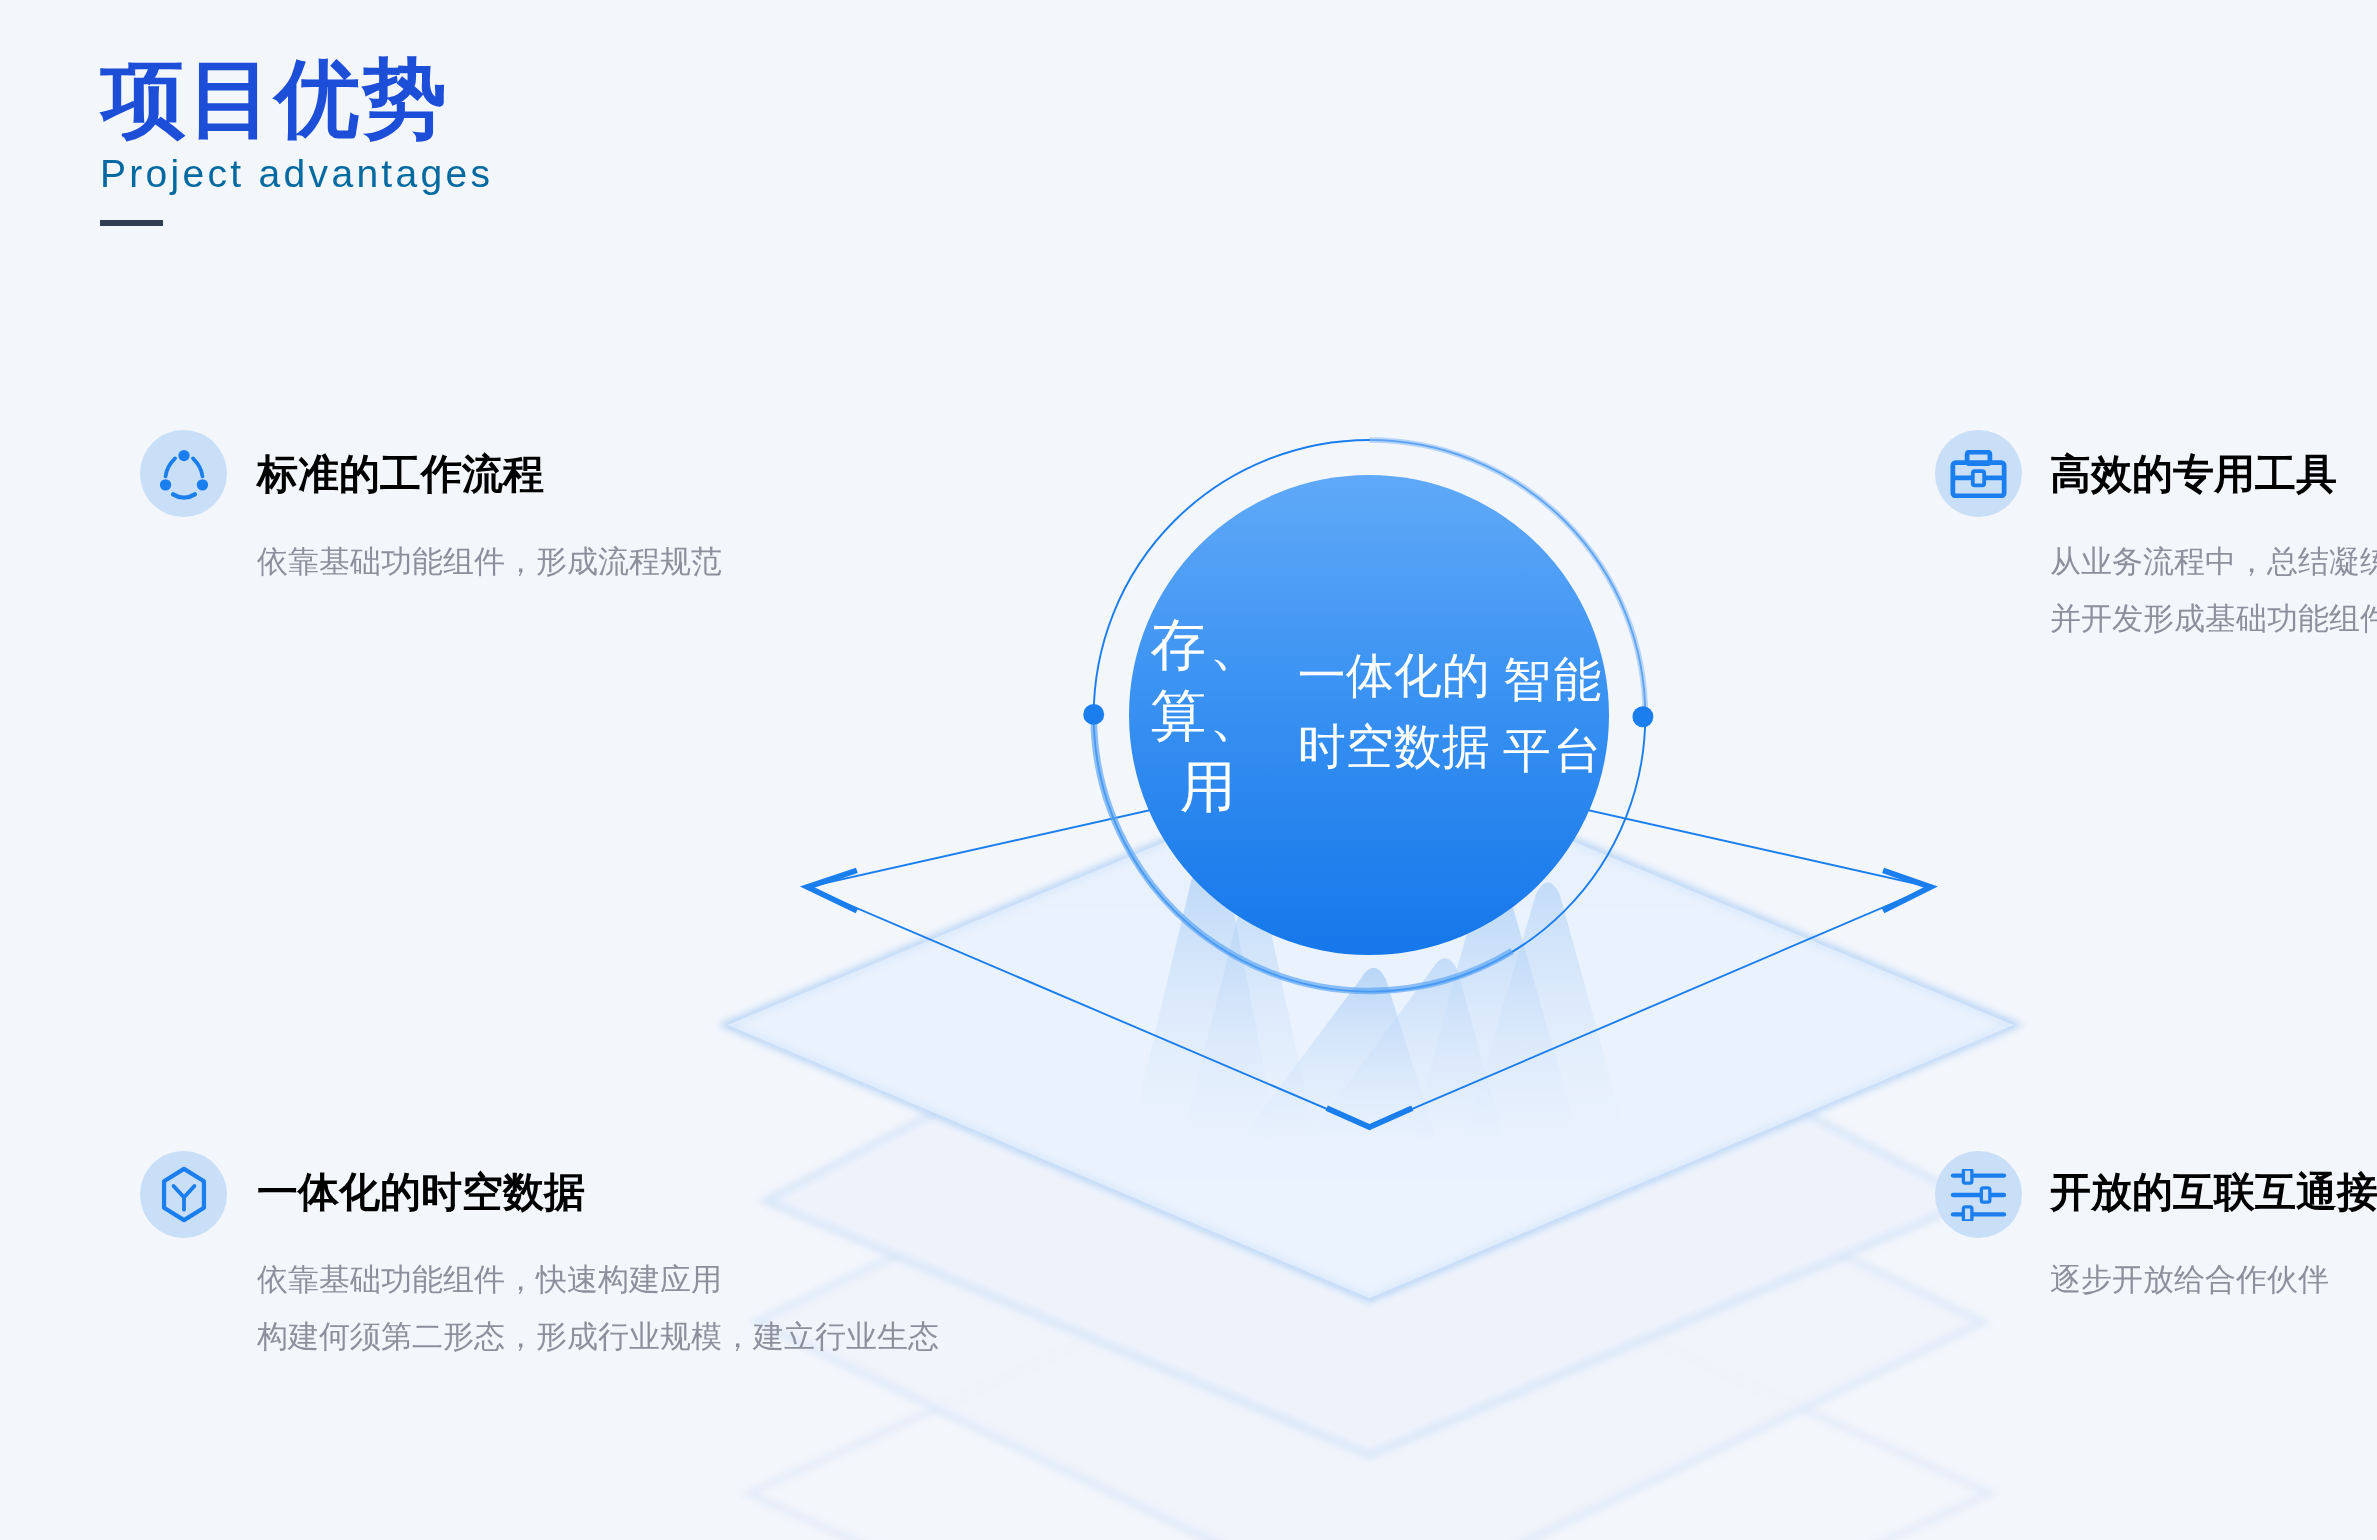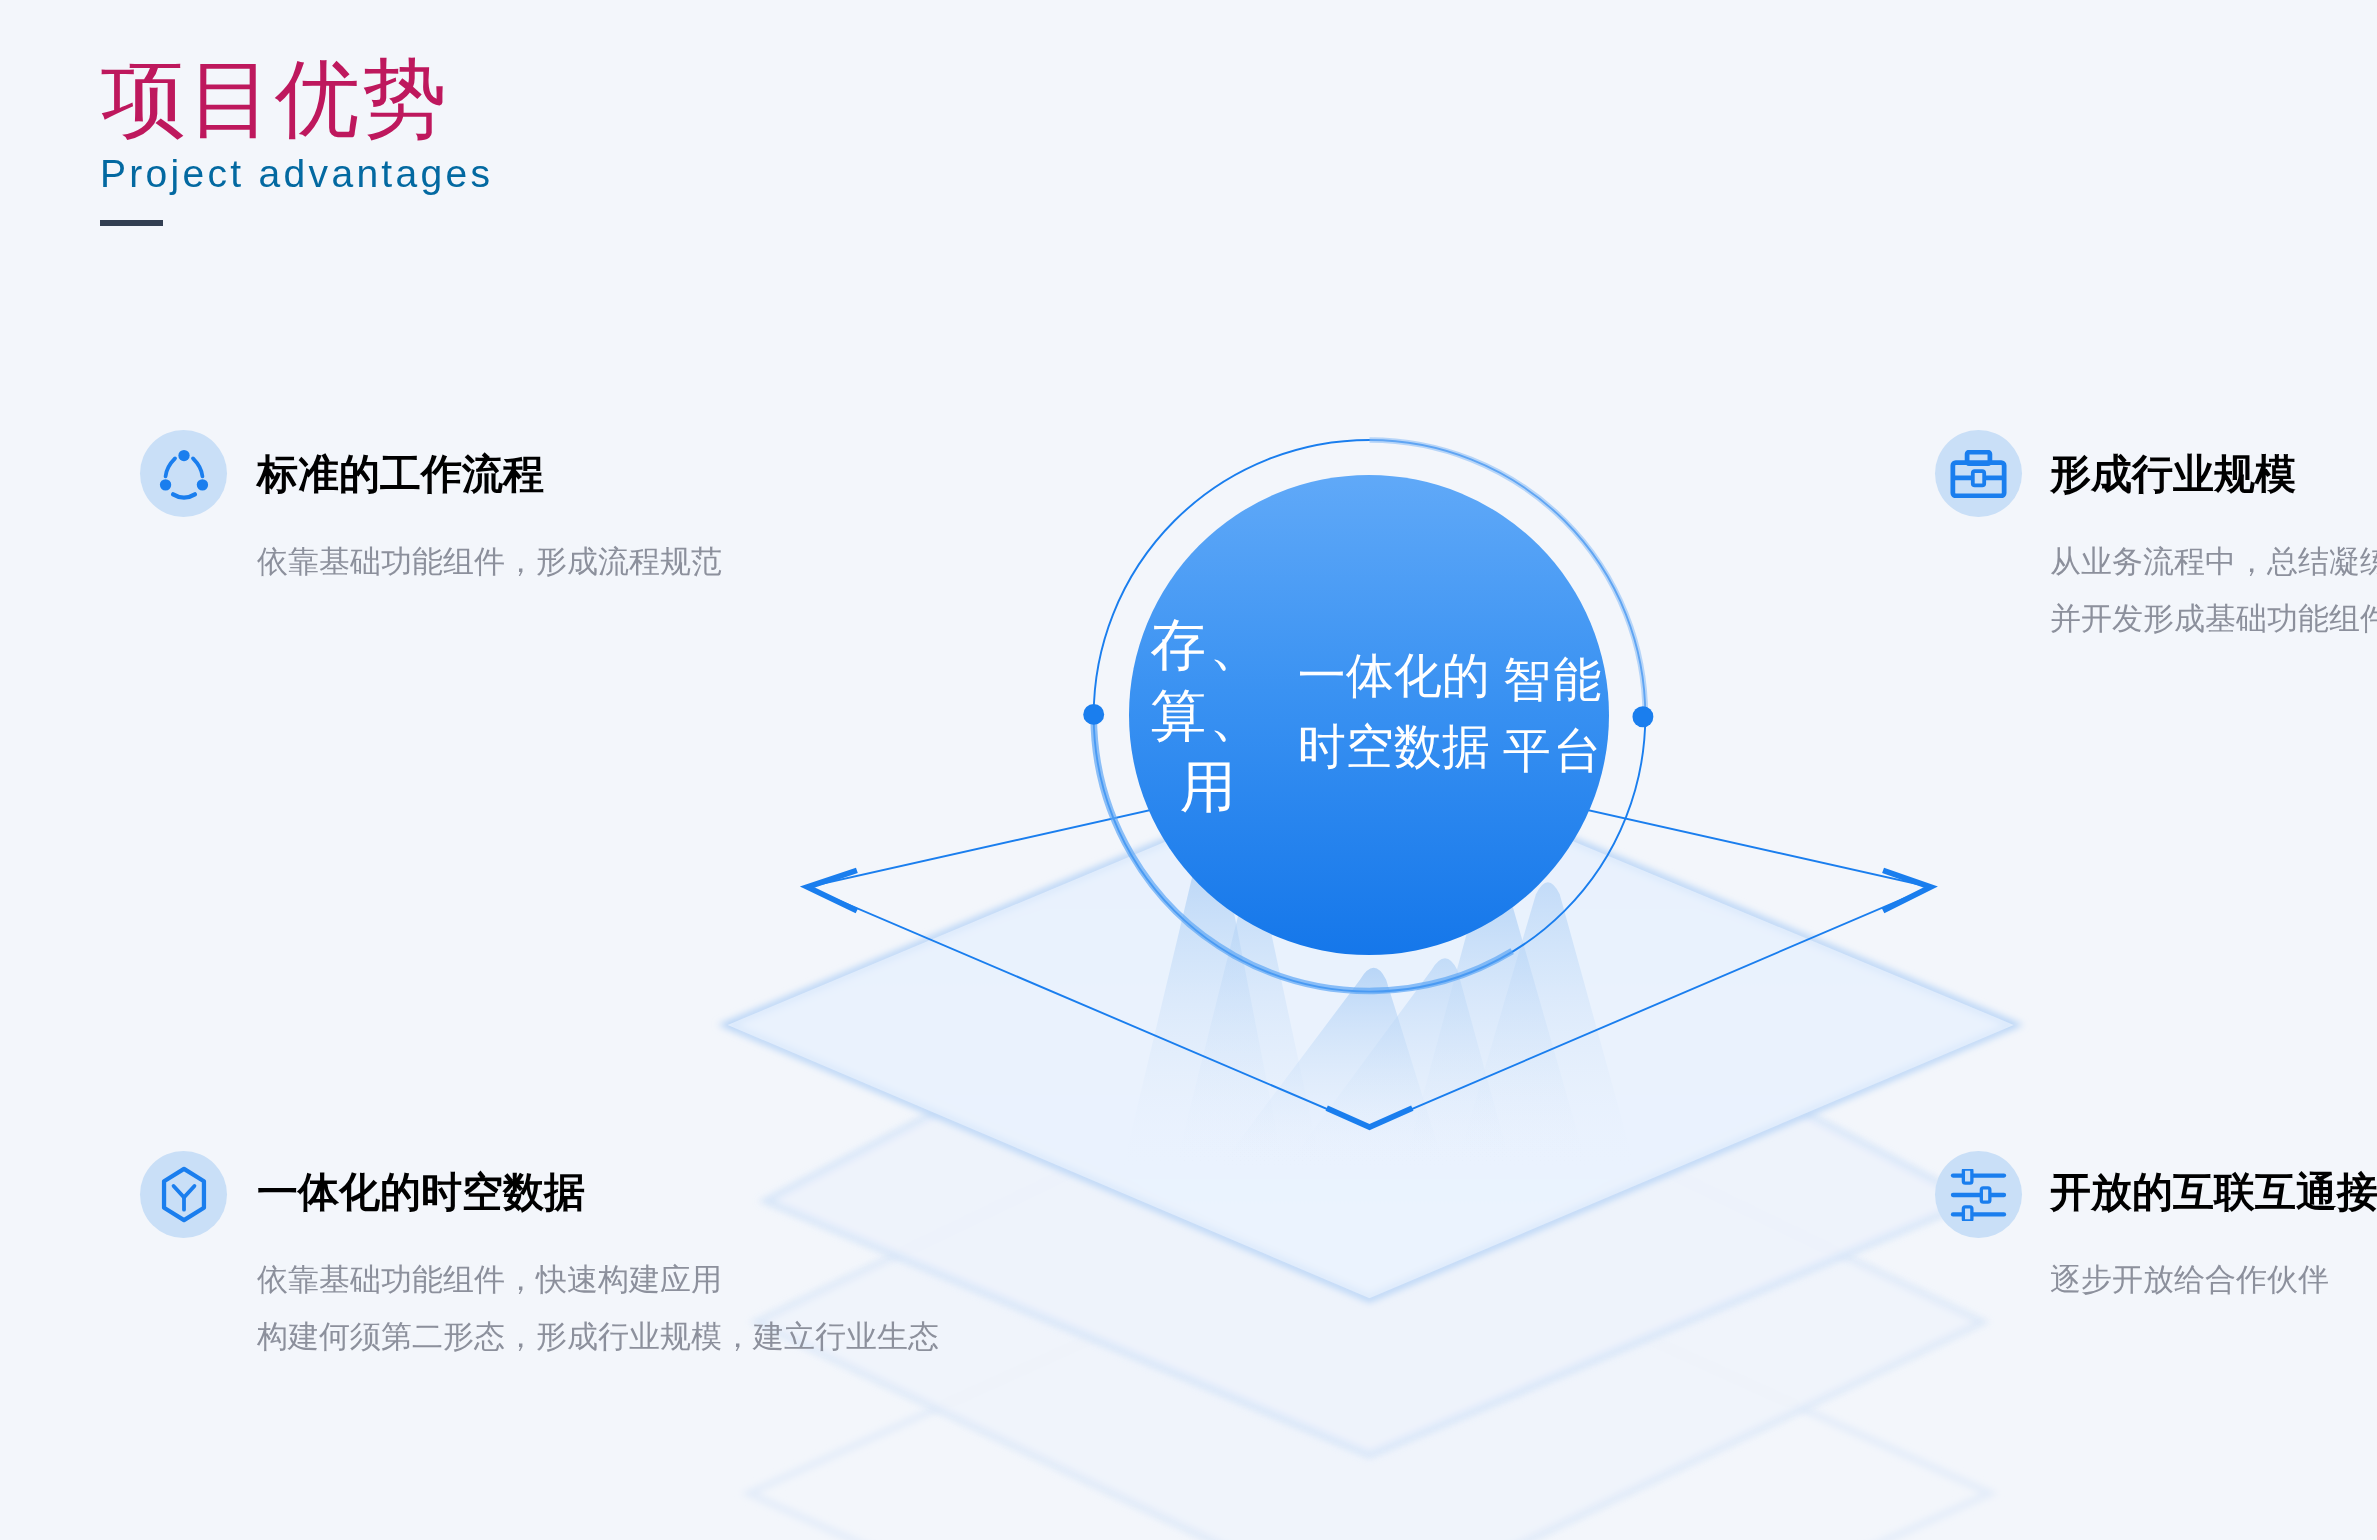--- a/index.html
+++ b/index.html
@@ -3,21 +3,21 @@
 <meta charset="utf-8">
 <style>
   html, body { margin:0; padding:0; }
   body {
     width:2739px; height:1541px; overflow:hidden; position:relative;
     background:#f3f6fb;
     font-family:"DejaVu Sans","Liberation Sans",sans-serif;
   }
   .abs { position:absolute; }
   .title {
-    left:101px; top:52px; font-size:85px; font-weight:normal; color:#be185d;
+    left:101px; top:52px; font-size:85px; font-weight:bold; color:#1d4ed8;
     letter-spacing:1.9px; line-height:1.1;
   }
   .subtitle {
     left:100px; top:151px; font-size:39px; color:#0369a1; letter-spacing:3.3px;
     font-family:"Liberation Sans","DejaVu Sans",sans-serif; line-height:1.2;
   }
   .underline { left:100px; top:220px; width:63px; height:5.7px; background:#323f52; }
 
   .feature { position:absolute; }
   .feat-icon {
@@ -115,21 +115,21 @@
 
 <div class="feature" style="left:0;top:0">
   <div class="feat-icon" style="left:1935px;top:430px">
     <svg width="57" height="48" viewBox="0 0 120 100">
       <rect x="36" y="4" width="48" height="24" rx="4" fill="none" stroke="#1a7eee" stroke-width="10"></rect>
       <rect x="6" y="26" width="108" height="70" rx="6" fill="none" stroke="#1a7eee" stroke-width="10"></rect>
       <line x1="6" y1="58" x2="114" y2="58" stroke="#1a7eee" stroke-width="10"></line>
       <rect x="48" y="44" width="24" height="30" rx="4" fill="#c9dff7" stroke="#1a7eee" stroke-width="8"></rect>
     </svg>
   </div>
-  <div class="feat-title" style="left:2050px;top:454px">形成行业规模</div>
+  <div class="feat-title" style="left:2050px;top:454px">高效的专用工具</div>
   <div class="feat-desc" style="left:2050px;top:533px">从业务流程中，总结凝练出专用的工具，</div>
   <div class="feat-desc" style="left:2050px;top:590px">并开发形成基础功能组件</div>
 </div>
 
 <div class="feature" style="left:0;top:0">
   <div class="feat-icon" style="left:140px;top:1151px">
     <svg width="48" height="57" viewBox="0 0 100 120">
       <polygon points="50,6 92,32 92,88 50,114 8,88 8,32" fill="none" stroke="#1a7eee" stroke-width="9" stroke-linejoin="round"></polygon>
       <path d="M28 42 L50 66 L72 42" fill="none" stroke="#1a7eee" stroke-width="8" stroke-linecap="round"></path>
       <line x1="50" y1="66" x2="50" y2="92" stroke="#1a7eee" stroke-width="8" stroke-linecap="round"></line>

